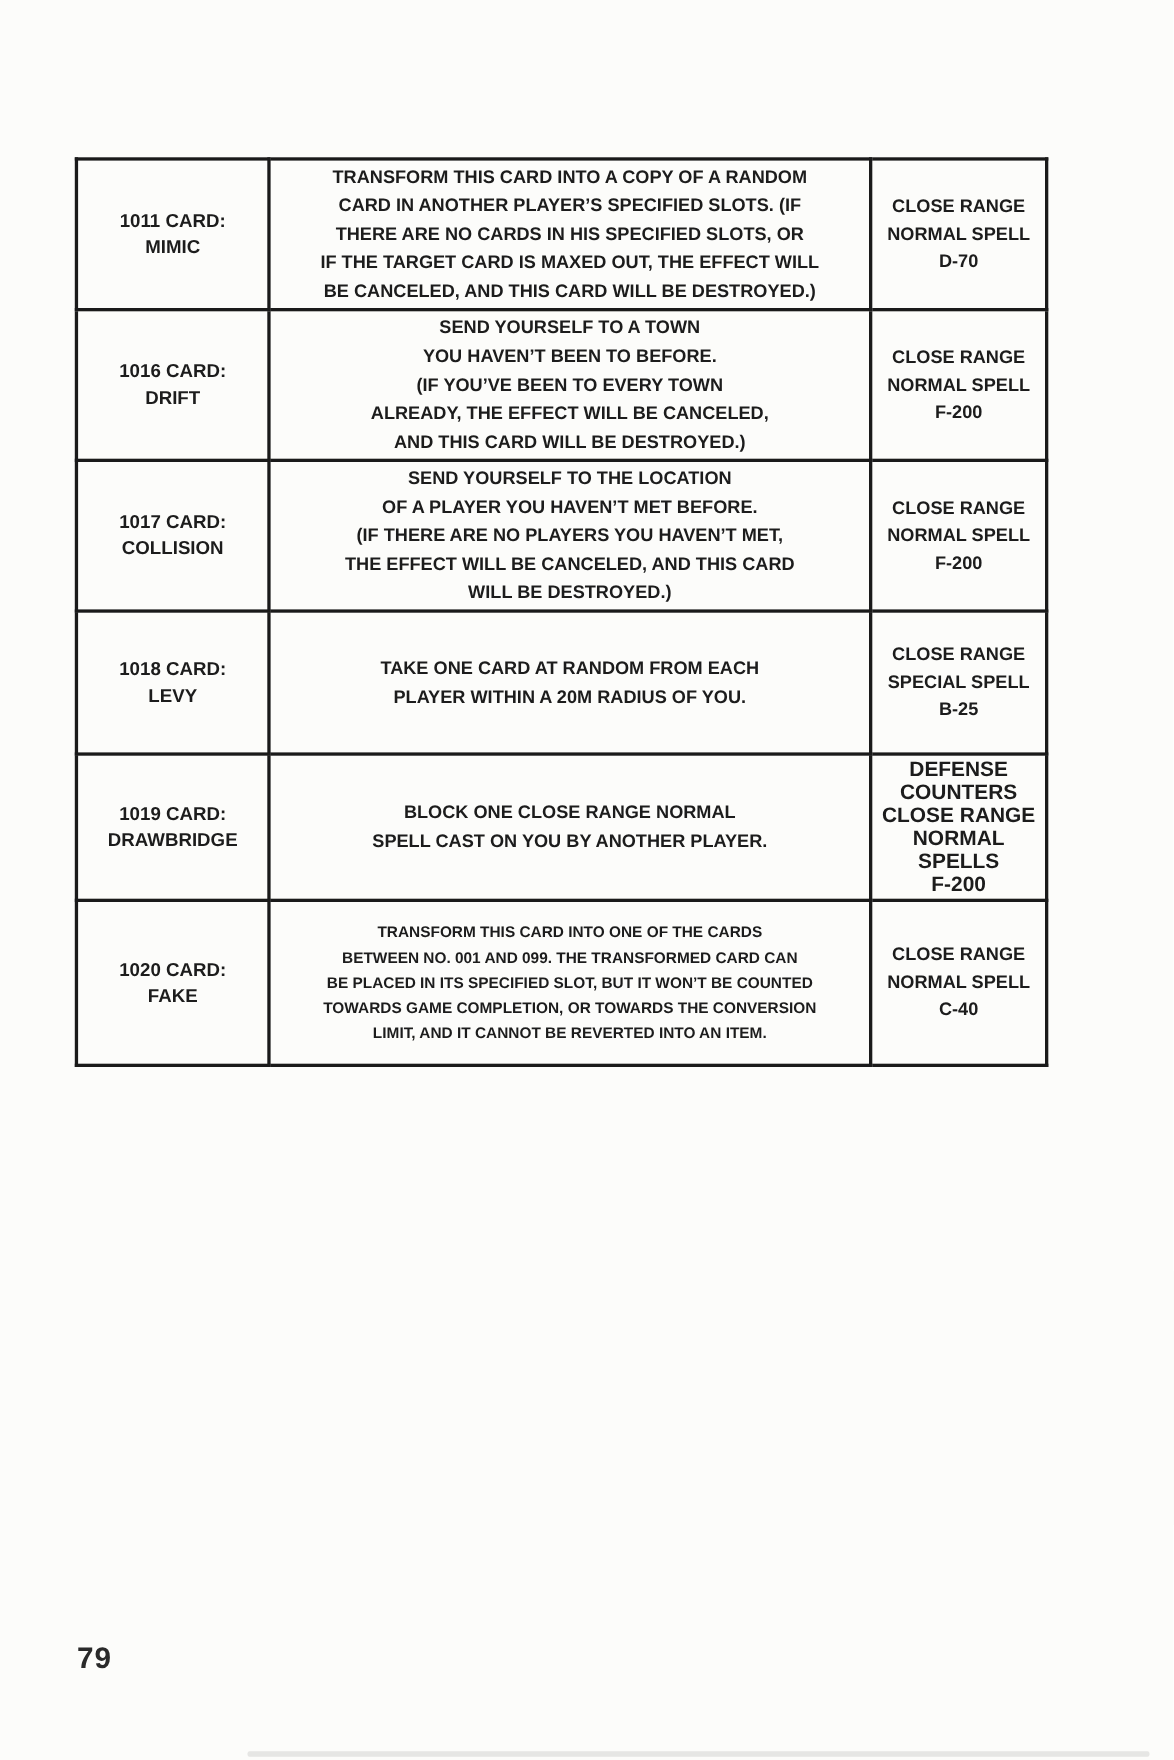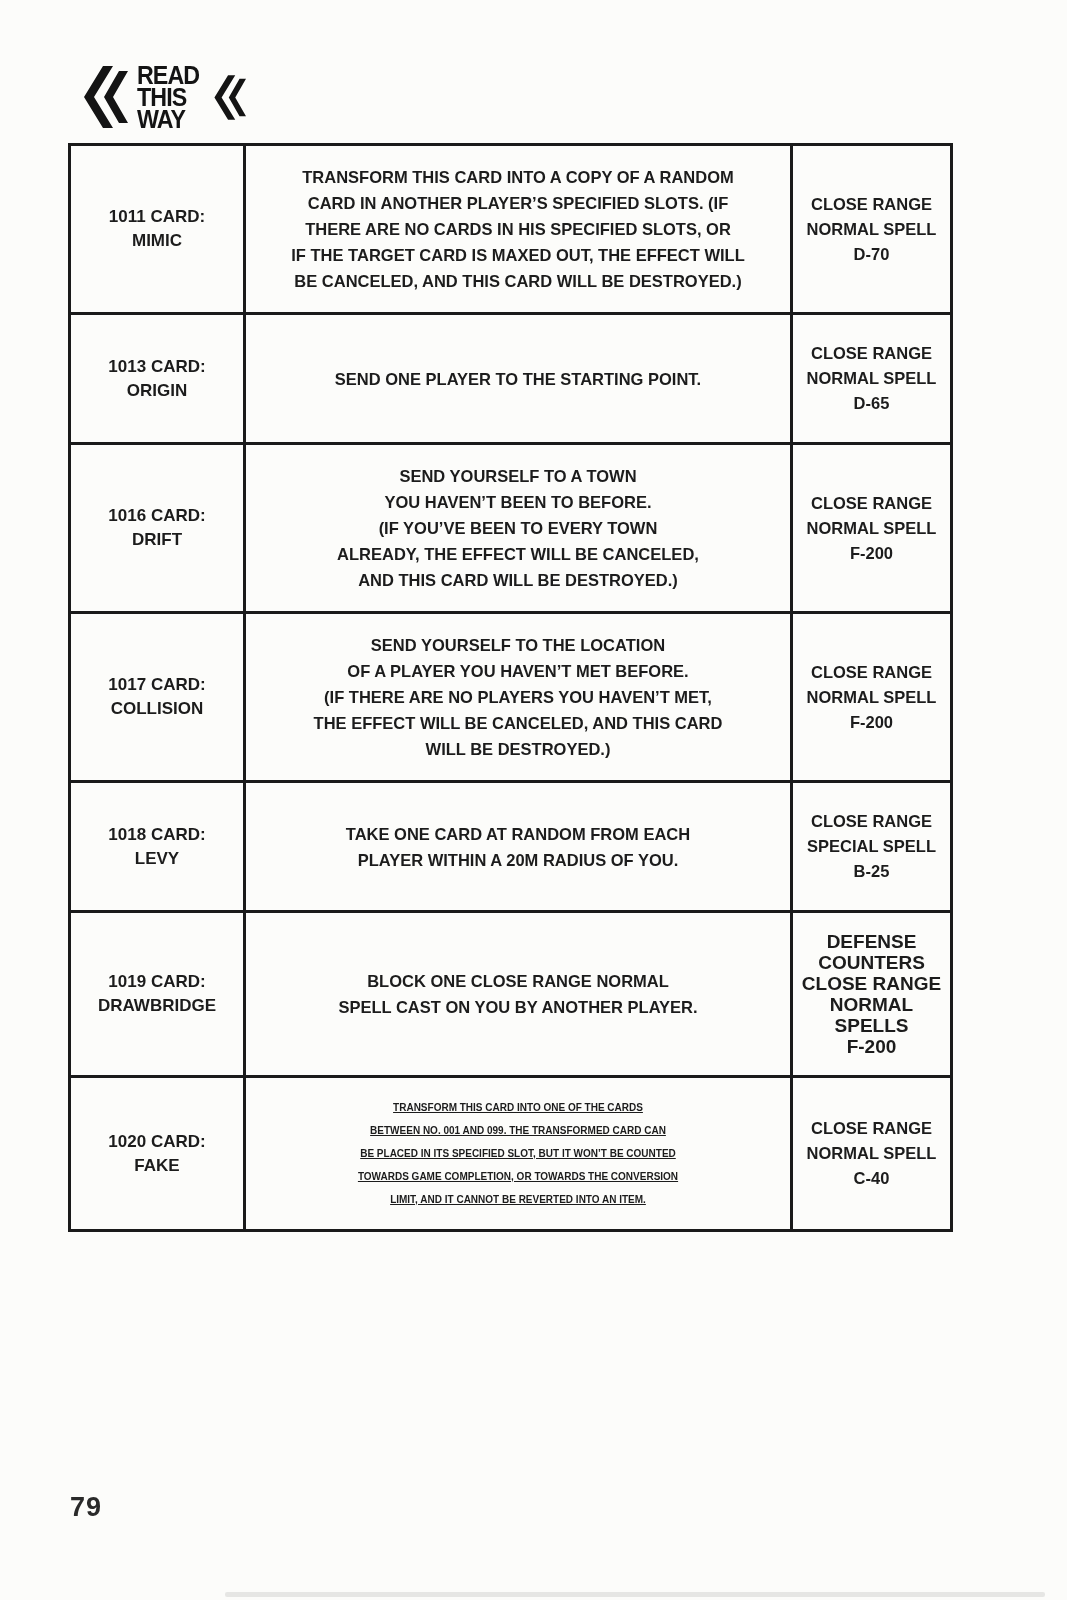--- a/index.html
+++ b/index.html
@@ -34,59 +34,44 @@
     width:882px;
     border-collapse:collapse;
     table-layout:fixed;
   }
   .card-table td {
     border:3px solid #1a1a1a;
     vertical-align:middle;
     text-align:center;
     font-weight:bold;
     color:#1c1c1c;
-    padding:18px 6px;
+    padding:2px 6px;
   }
   .name-cell { font-size:17px; line-height:24px; }
   .desc      { font-size:16.5px; line-height:26px; white-space:pre-line; }
-  .desc.small{ font-size:10px;   line-height:23px;text-decoration:underline; }
+  .desc.small{ font-size:14px;   line-height:23px; }
   .range     { font-size:16.5px; line-height:25px; white-space:pre-line; }
   .range.small{ font-size:19px; line-height:21px; }
 
   .page-num {
     position:absolute; left:70px; top:1492px;
     font-size:27px; font-weight:700; color:#2a2a2a;
     letter-spacing:1px;
   }
   .bottom-smudge {
     position:absolute; left:225px; top:1592px;
     width:820px; height:5px;
     background:#dadad8; opacity:.65; border-radius:2px;
   }
 </style>
 </head>
 <body>
 
 <div class="page">
 
-  <div class="rtw">
-    <svg width="46" height="62" viewBox="0 0 46 62">
-      <polygon points="21,0 2,31 21,62 31,62 12,31 31,0"></polygon>
-      <polygon points="37,5 22,31 37,57 46,57 31,31 46,5"></polygon>
-    </svg>
-    <div class="rtw-text">
-      <div>READ</div>
-      <div>THIS</div>
-      <div>WAY</div>
-    </div>
-    <svg width="33" height="45" viewBox="0 0 46 62">
-      <polygon points="21,0 2,31 21,62 31,62 12,31 31,0"></polygon>
-      <polygon points="37,5 22,31 37,57 46,57 31,31 46,5"></polygon>
-    </svg>
-  </div>
 
   <table class="card-table">
     <colgroup>
       <col style="width:175px">
       <col style="width:547px">
       <col style="width:160px">
     </colgroup>
     <tbody>
       <tr style="height:130px">
         <td class="name-cell">
@@ -94,30 +79,20 @@
           <div>MIMIC</div>
         </td>
         <td class="desc">TRANSFORM THIS CARD INTO A COPY OF A RANDOM
 CARD IN ANOTHER PLAYER’S SPECIFIED SLOTS. (IF
 THERE ARE NO CARDS IN HIS SPECIFIED SLOTS, OR
 IF THE TARGET CARD IS MAXED OUT, THE EFFECT WILL
 BE CANCELED, AND THIS CARD WILL BE DESTROYED.)</td>
         <td class="range">CLOSE RANGE
 NORMAL SPELL
 D-70</td>
-      </tr>
-      <tr style="height:130px">
-        <td class="name-cell">
-          <div>1013 CARD:</div>
-          <div>ORIGIN</div>
-        </td>
-        <td class="desc">SEND ONE PLAYER TO THE STARTING POINT.</td>
-        <td class="range">CLOSE RANGE
-NORMAL SPELL
-D-65</td>
       </tr>
       <tr style="height:130px">
         <td class="name-cell">
           <div>1016 CARD:</div>
           <div>DRIFT</div>
         </td>
         <td class="desc">SEND YOURSELF TO A TOWN
 YOU HAVEN’T BEEN TO BEFORE.
 (IF YOU’VE BEEN TO EVERY TOWN
 ALREADY, THE EFFECT WILL BE CANCELED,

